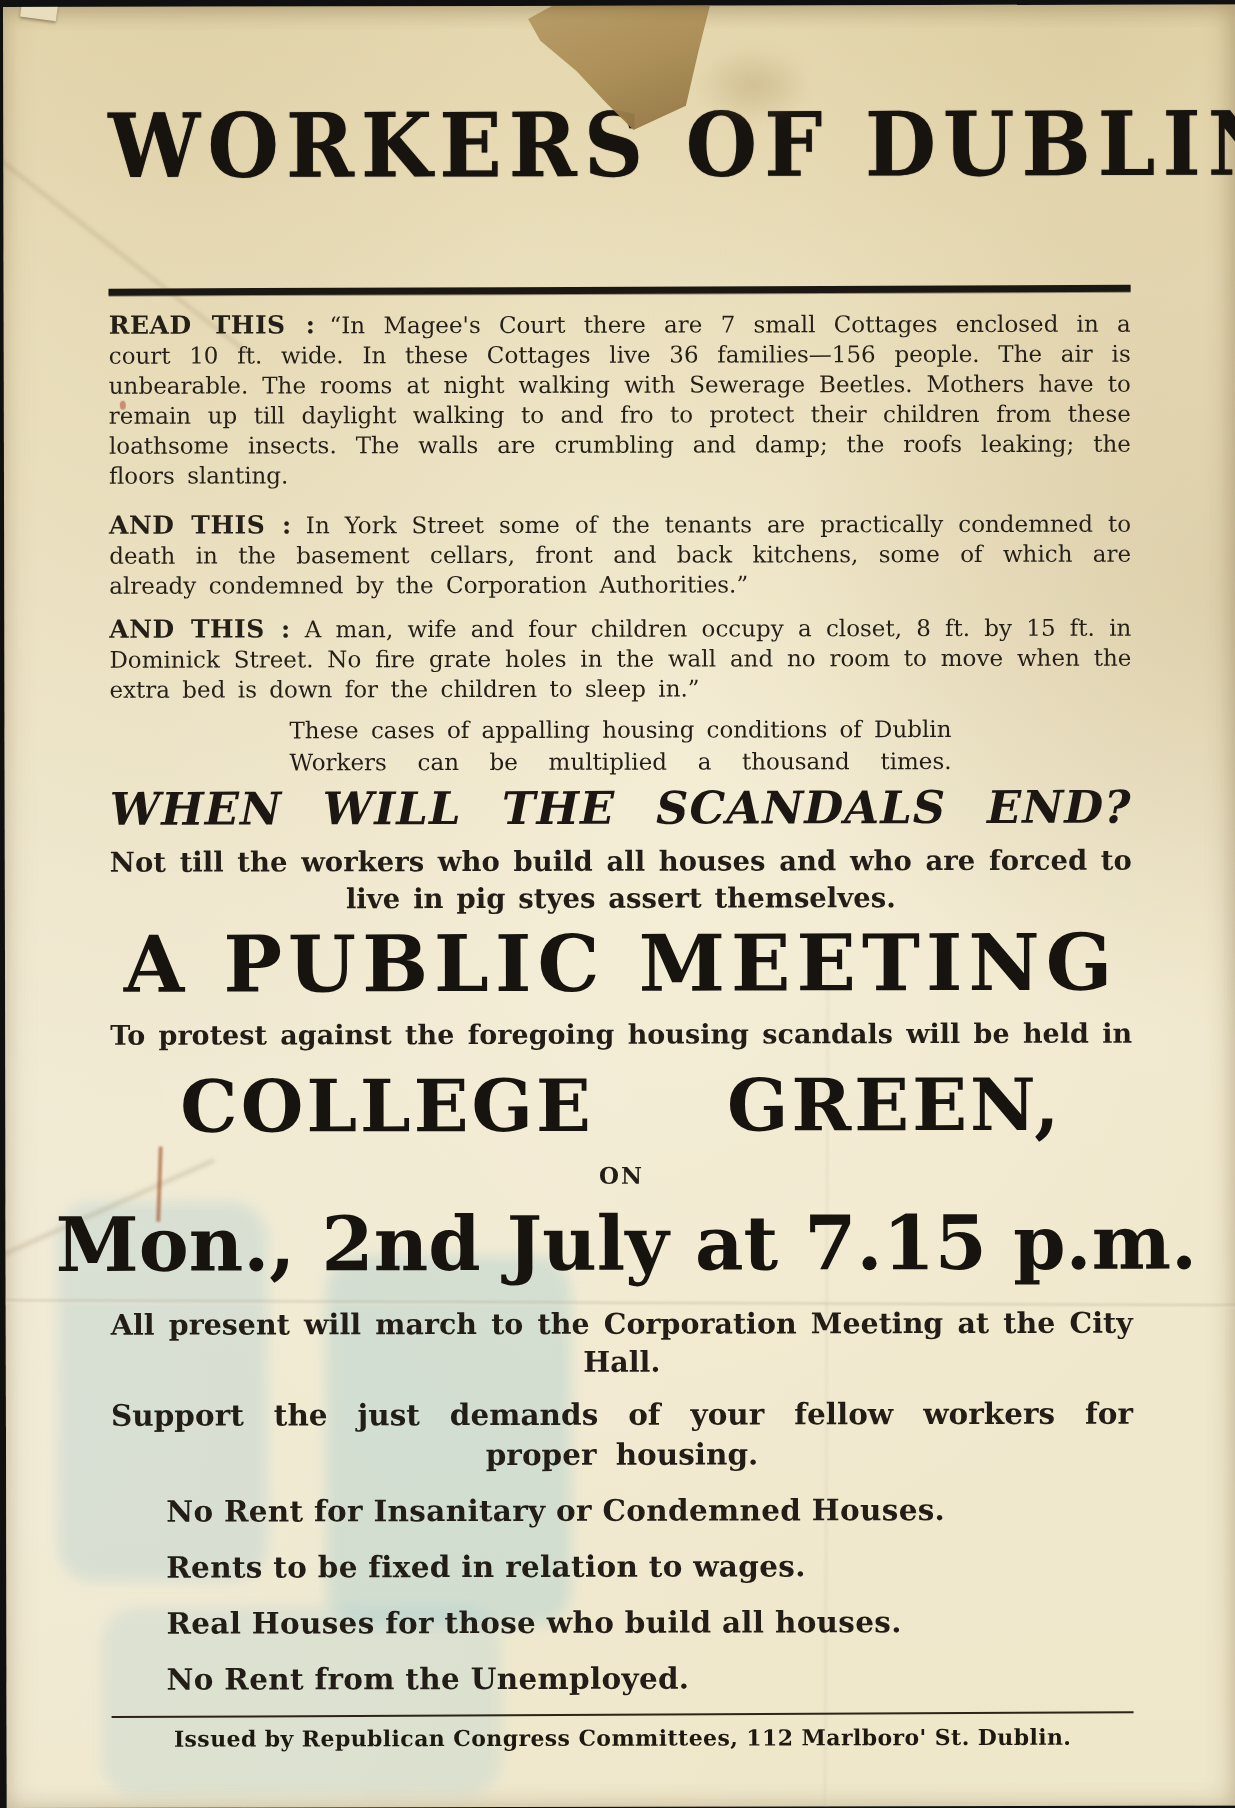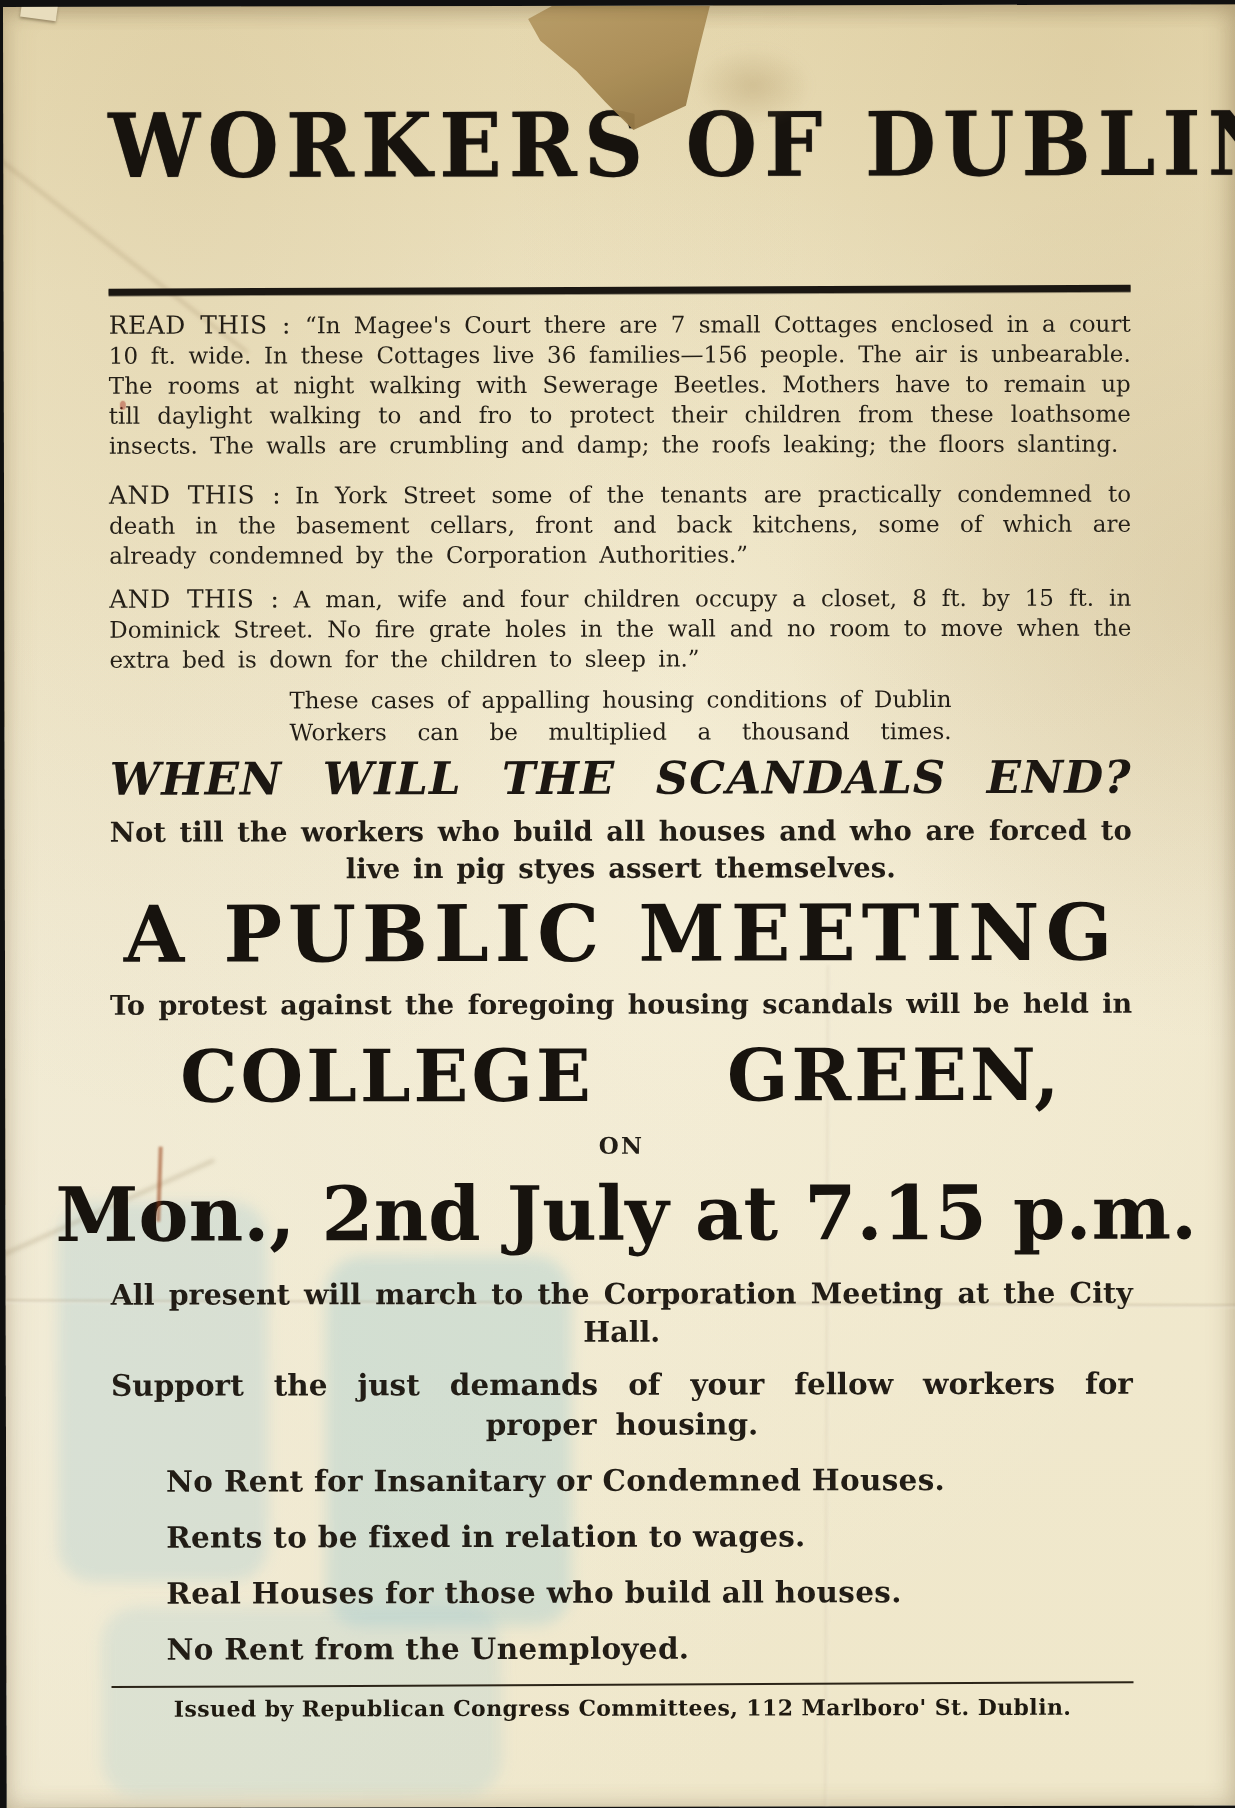--- a/index.html
+++ b/index.html
@@ -57,21 +57,21 @@
   p.body-par{
     margin:0;
     margin-top:16px;
     font-size:23px;
     line-height:30px;
     text-align:justify;
     word-spacing:0.22em;
     color:#241f17;
   }
   p.body-par .lead{
-    font-weight:normal;
+    font-weight:bold;
     font-size:25px;
     letter-spacing:0.5px;
     padding-right:14px;
   }
   .cases-note{
     margin:10px auto 0;
     width:662px;
     font-size:23px;
     line-height:32px;
     text-align:justify;

